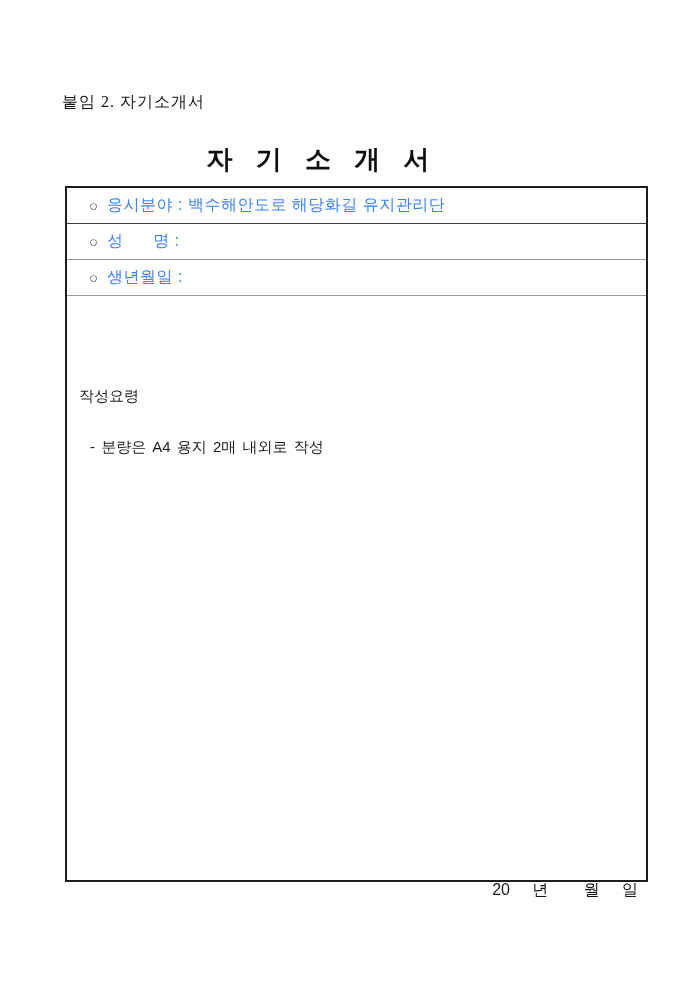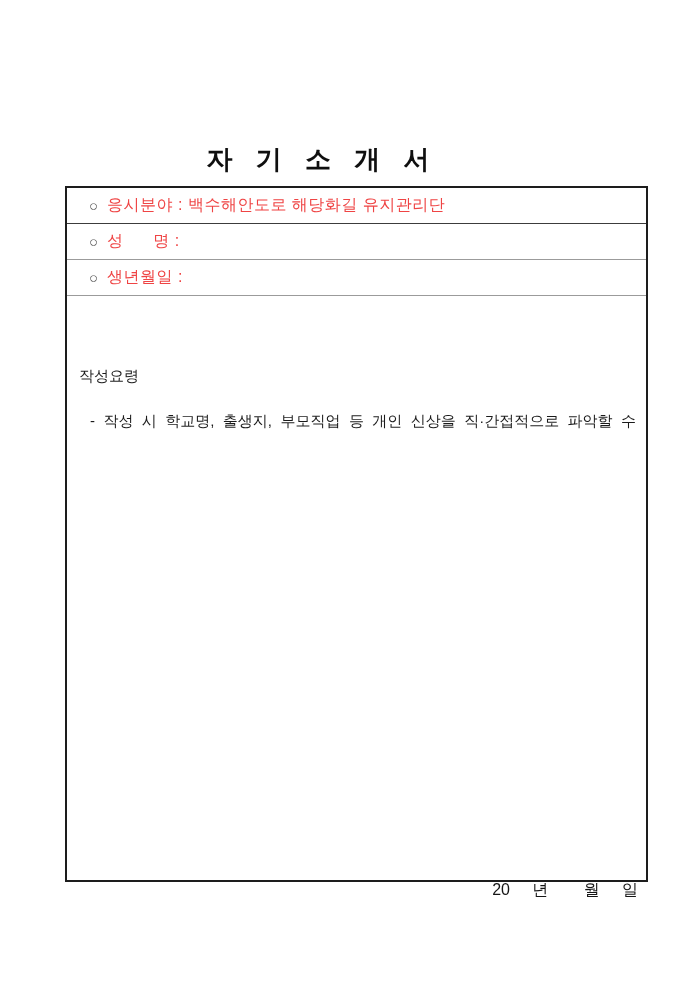--- a/index.html
+++ b/index.html
@@ -65,33 +65,33 @@
   .row-3 { border-bottom: 1px solid #9b9b9b; }
   .bullet {
     font-size: 15px;
     margin-right: 9px;
     color: #5a5a5a;
     line-height: 1;
   }
   .flabel {
     white-space: pre;
     letter-spacing: 0.5px;
-    color: #ef4444;
+    color: #3b82f6;
   }
   .body {
     position: relative;
     flex: 1 1 auto;
     box-sizing: border-box;
     padding: 64px 10px 0 12px;
     font-size: 15px;
     line-height: 31px;
     word-spacing: 2px;
     color: #1b1b1b;
   }
-  .line { white-space: normal; }
+  .line { white-space: normal; margin-top: 20px; }
   .dash { padding-left: 11px; }
   .cont { padding-left: 18px; }
   .just {
     text-align: justify;
     text-align-last: justify;
   }
   .gap { height: 14px; }
   .footer {
     position: absolute;
     top: 486px;
@@ -102,20 +102,21 @@
     white-space: pre;
     word-spacing: 0;
     color: #151515;
   }
 </style>
 </head>
 <body>
 
 <div class="page">
 
+  <div class="attachment">붙임 2. 자기소개서</div>
 
   <div class="title">자 기 소 개 서</div>
 
   <div class="box">
 
     <div class="row row-1">
       <span class="bullet">○</span>
       <span class="flabel">응시분야 : 백수해안도로 해당화길 유지관리단</span>
     </div>
 
@@ -125,24 +126,24 @@
     </div>
 
     <div class="row row-3">
       <span class="bullet">○</span>
       <span class="flabel">생년월일 : </span>
     </div>
 
     <div class="body">
 
       <div class="line">작성요령</div>
+      <div class="line dash">- 분량은 A4 용지 2매 내외로 작성</div>
 
       <div class="gap"></div>
 
-      <div class="line dash just">- 작성 시 학교명, 출생지, 부모직업 등 개인 신상을 직·간접적으로 파악할 수</div>
 
       <div class="footer">
         <div>20     년        월     일</div>
         
       </div>
 
     </div>
   </div>
 </div>
 

